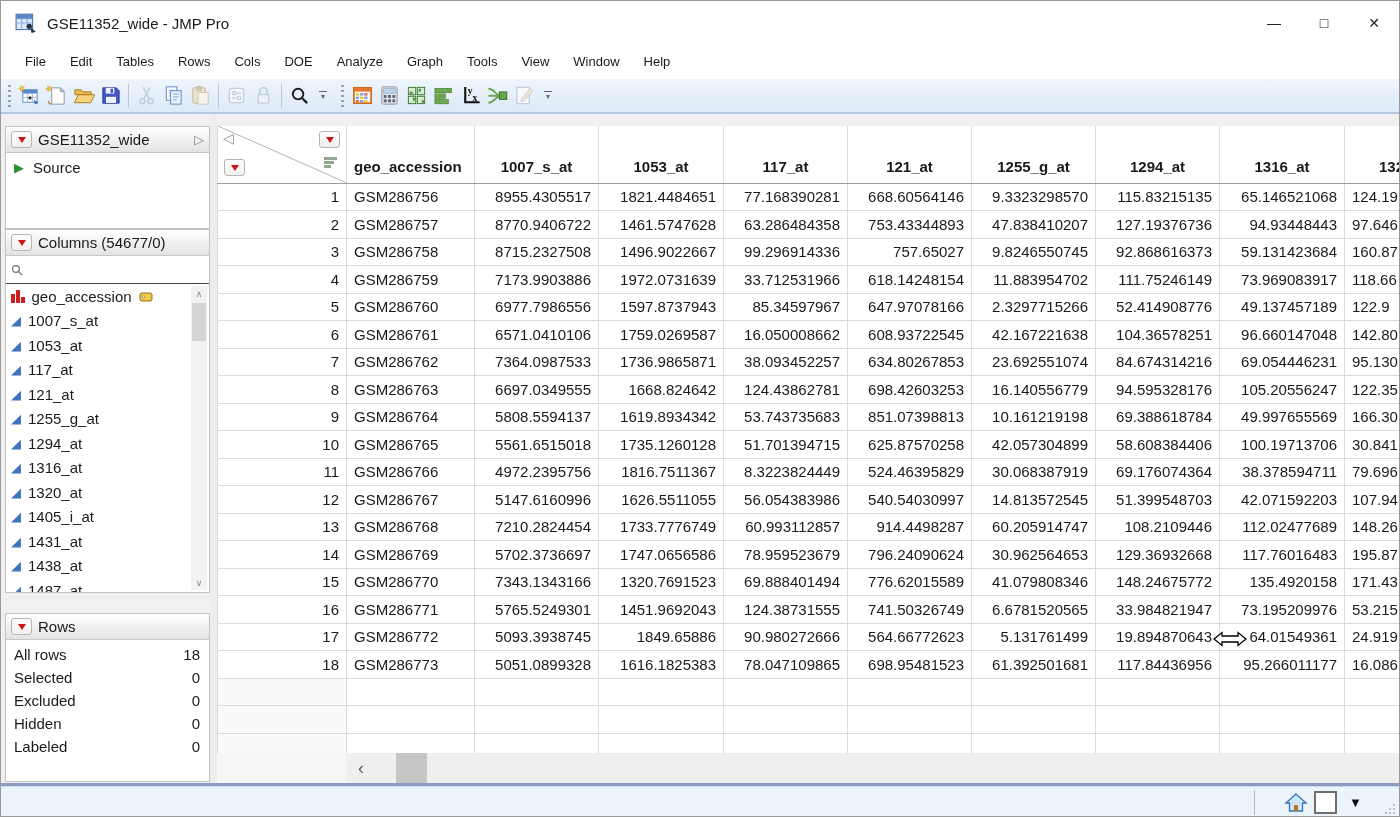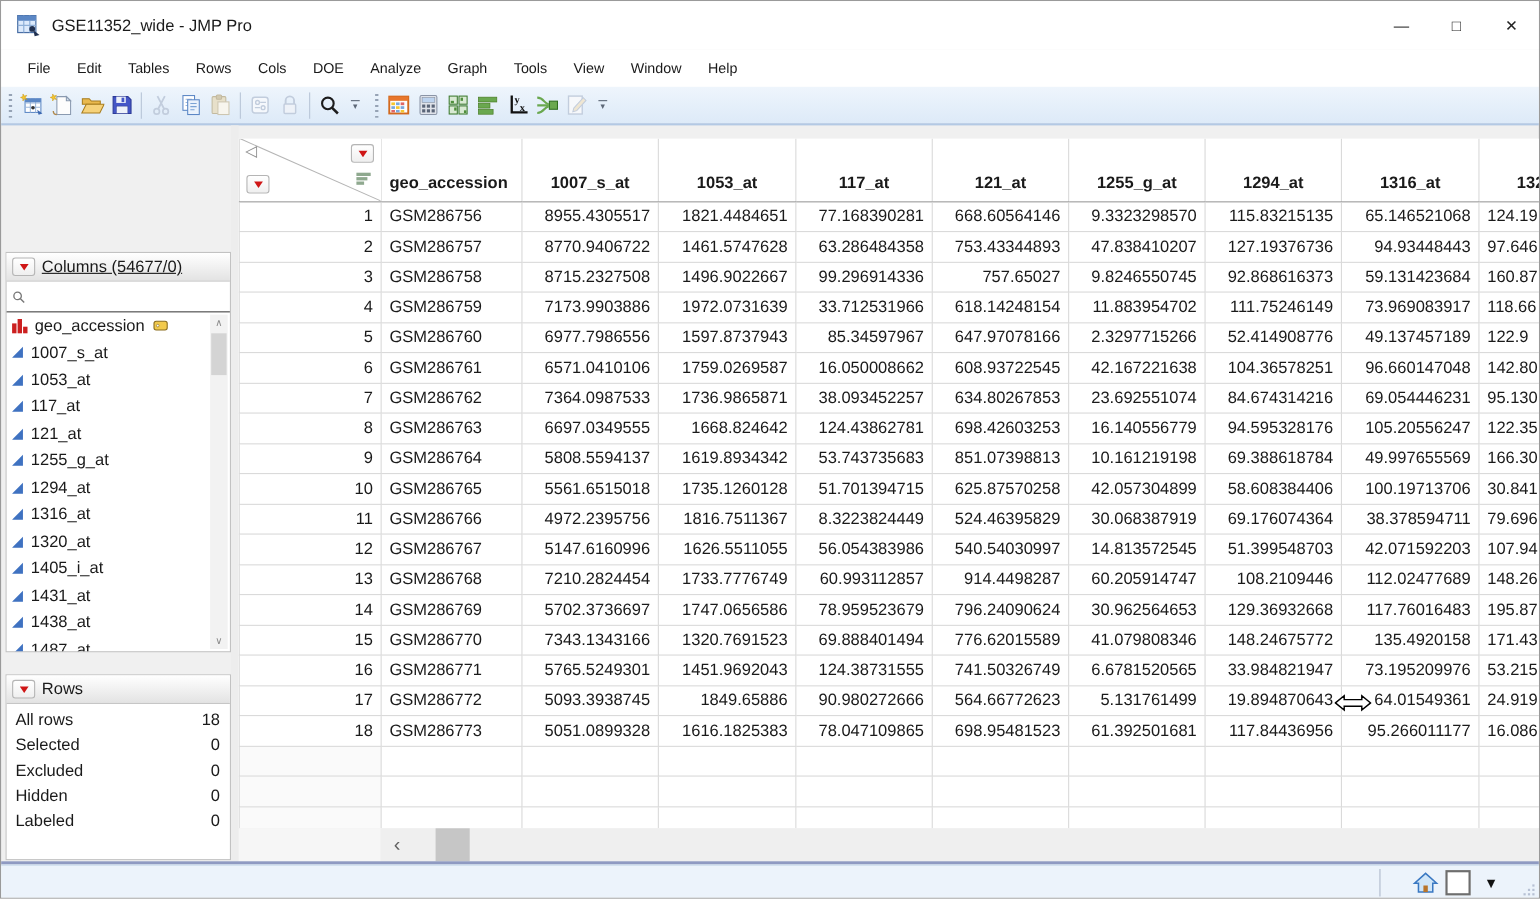--- a/index.html
+++ b/index.html
@@ -302,22 +302,33 @@
     <span class="ovf">
         <i></i>
         <b>▾</b>
       </span>
   </div>
 
   <div class="splitter"></div>
 
   <div class="sidebar">
 
-
-    <div class="panel" style="top:103px;height:364px;text-decoration:underline;">
+    <div class="panel" style="top:0;height:103px;">
+      <div class="panel-head">
+        <span class="rtri"></span>
+        <span>GSE11352_wide</span>
+        <span class="chev">▷</span>
+      </div>
+      <div class="source-row">
+        <span class="play">▶</span>
+        <span>Source</span>
+      </div>
+    </div>
+
+    <div class="panel" style="top:103px;height:364px;">
       <div class="panel-head">
         <span class="rtri"></span>
         <span>Columns (54677/0)</span>
       </div>
       <div class="searchbox">
         <svg width="12" height="12" viewBox="0 0 12 12">
           <circle cx="5" cy="5" r="3.4" fill="none" stroke="#777" stroke-width="1.2"></circle>
           <path d="M7.6 7.6 L11 11" stroke="#777" stroke-width="1.3"></path>
           </svg>
         <input type="text" value="" style="">

